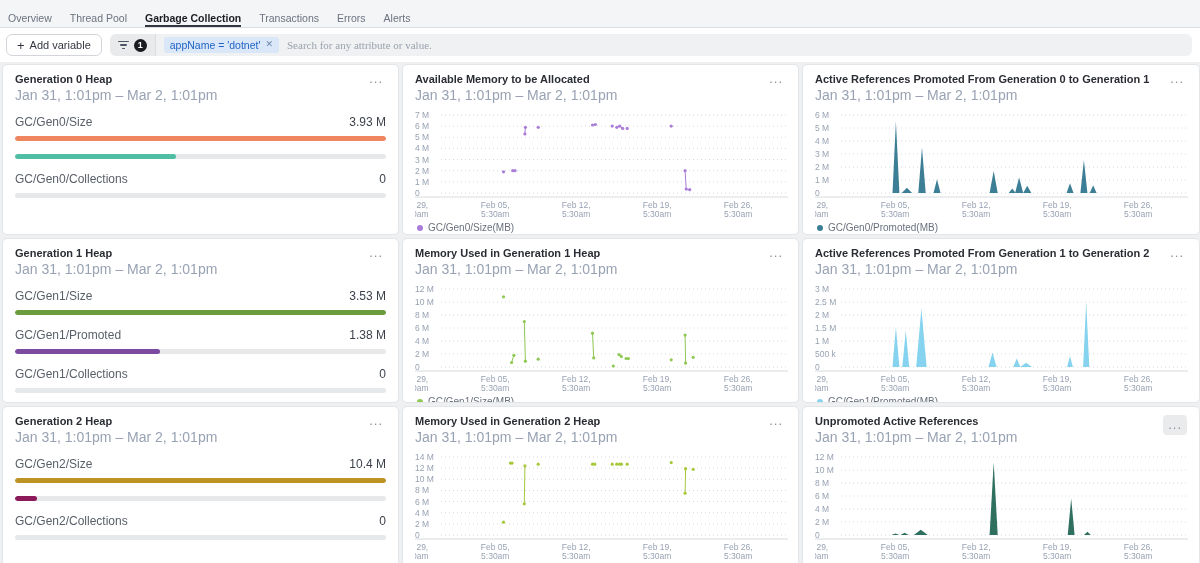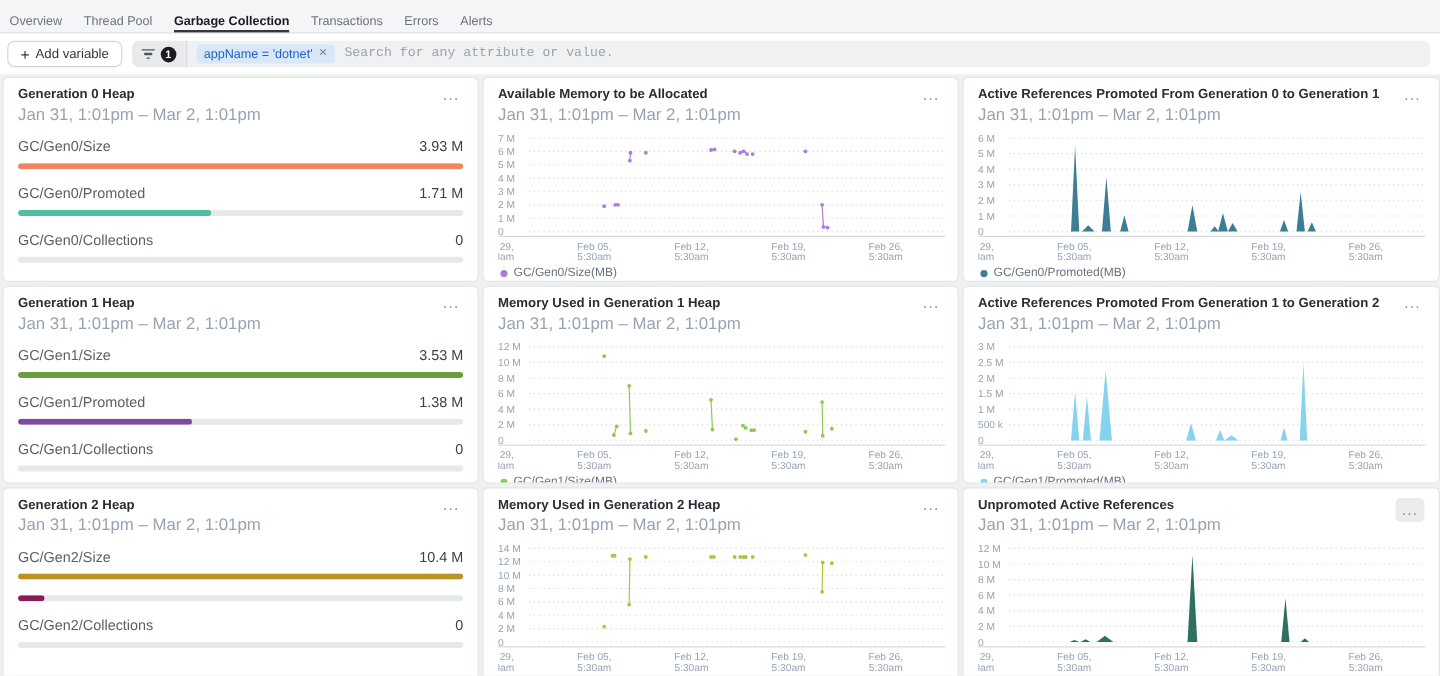--- a/index.html
+++ b/index.html
@@ -25,21 +25,21 @@
     padding:0 8px; border-right:1px solid #DADDE0; }
   .funnel { display:flex; flex-direction:column; gap:2px; align-items:center; }
   .funnel i { display:block; height:1.5px; background:#4B5563; border-radius:1px; }
   .funnel i:nth-child(1){width:11px} .funnel i:nth-child(2){width:7px} .funnel i:nth-child(3){width:3px}
   .fbadge { width:13px; height:13px; border-radius:50%; background:#1A1C21; color:#FFF;
     font-size:9px; font-weight:bold; display:flex; align-items:center; justify-content:center; }
   .chip { margin-left:8px; background:#D9E7F8; color:#1F63C6; font-size:10.5px;
     border-radius:3px; padding:2px 6px; display:flex; align-items:flex-start; gap:5px; cursor:pointer; white-space:nowrap;}
   .chip .x { color:#6E87A8; font-size:9px; cursor:pointer; }
   .searchbox input { flex:1; border:none; outline:none; background:transparent;
-    font-size:11px; color:#3A3F4A; padding:0 8px; font-family:Liberation Mono, monospace; }
+    font-size:11px; color:#3A3F4A; padding:0 8px; font-family:Liberation Serif, serif; }
   .searchbox input::placeholder { color:#9AA2AE; }
 
   
   .grid { padding:2px; display:grid; grid-template-columns:397px 397px 398px;
     grid-template-rows:171px 165px 167px; gap:3px; }
   .panel { background:#FFF; border:1px solid #E3E6E8; border-radius:5px; padding:8px 12px 6px; overflow:hidden; }
   .phead { display:flex; justify-content:space-between; align-items:flex-start; }
   .ptitle { font-size:11px; font-weight:bold; color:#2A2D33; line-height:12px; }
   .psub { font-size:14px; color:#98A2B3; margin-top:2px; }
   .pmenu { border:none; background:transparent; color:#8A919C; font-size:13px; line-height:8px;
@@ -113,24 +113,20 @@
         <div class="mrow">
           <div class="mtop">
             <span class="mlabel">GC/Gen0/Size</span>
             <span class="mvalue">3.93 M</span>
           </div>
           <div class="mtrack">
             <div class="mfill" style="width:100%;background:#F0865F"></div>
           </div>
         </div>
         <div class="mrow">
-          <div class="mtop">
-            <span class="mlabel">GC/Gen0/Promoted</span>
-            <span class="mvalue">1.71 M</span>
-          </div>
           <div class="mtrack">
             <div class="mfill" style="width:43.5%;background:#4FBEA2"></div>
           </div>
         </div>
         <div class="mrow">
           <div class="mtop">
             <span class="mlabel">GC/Gen0/Collections</span>
             <span class="mvalue">0</span>
           </div>
           <div class="mtrack">

